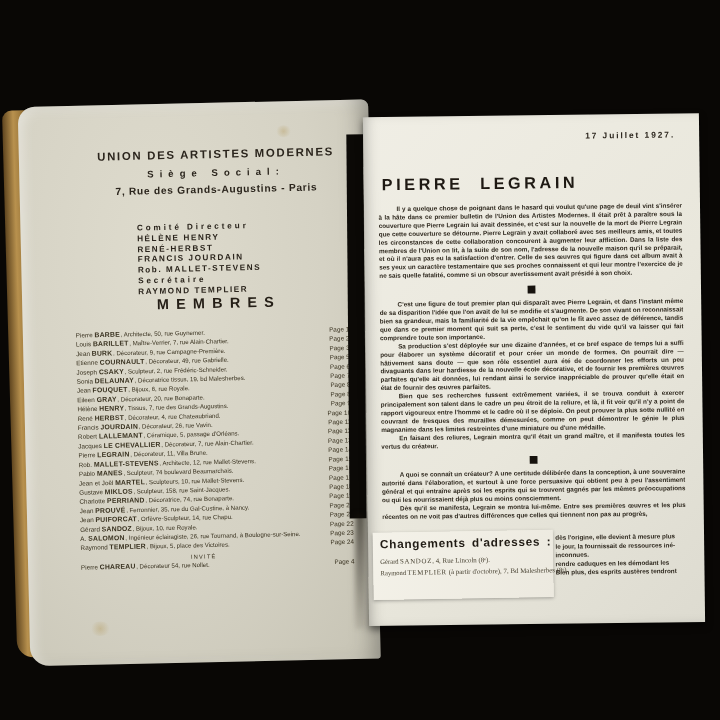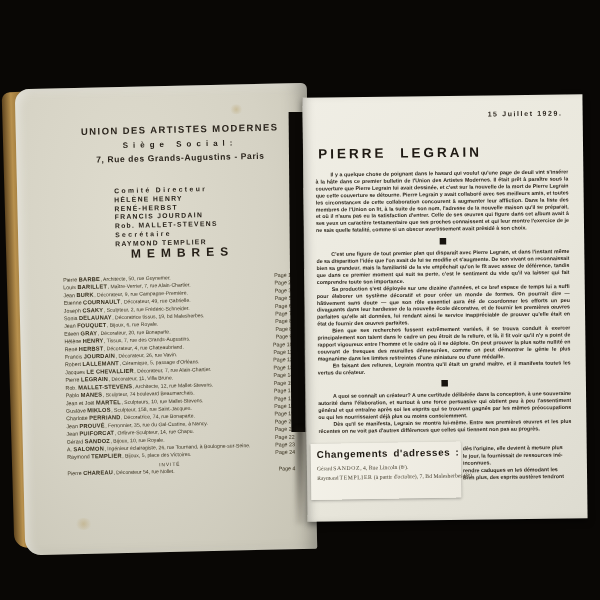--- a/index.html
+++ b/index.html
@@ -257,21 +257,21 @@
           <span class="m-details">, Décorateur 54, rue Nollet.</span>
           <span class="m-page">Page 4</span>
         </div>
     </div>
   </div>
 
   <div class="gutter"></div>
   <div class="crease"></div>
 
   <div class="right-page">
-    <div class="rp-date">15 Juillet 1929.</div>
+    <div class="rp-date">17 Juillet 1927.</div>
     <div class="rp-title">PIERRE LEGRAIN</div>
 
     <div class="rp-body">
       <p>Il y a quelque chose de poignant dans le hasard qui voulut qu'une page de deuil vint s'insérer à la hâte dans ce premier bulletin de l'Union des Artistes Modernes. Il était prêt à paraître sous la couverture que Pierre Legrain lui avait dessinée, et c'est sur la nouvelle de la mort de Pierre Legrain que cette couverture se détourne. Pierre Legrain y avait collaboré avec ses meilleurs amis, et toutes les circonstances de cette collaboration concourent à augmenter leur affliction. Dans la liste des membres de l'Union on lit, à la suite de son nom, l'adresse de la nouvelle maison qu'il se préparait, et où il n'aura pas eu la satisfaction d'entrer. Celle de ses œuvres qui figure dans cet album avait à ses yeux un caractère testamentaire que ses proches connaissent et qui leur montre l'exercice de je ne sais quelle fatalité, comme si un obscur avertissement avait présidé à son choix.</p>
       <div class="square"></div>
       <p>C'est une figure de tout premier plan qui disparaît avec Pierre Legrain, et dans l'instant même de sa disparition l'idée que l'on avait de lui se modifie et s'augmente. De son vivant on reconnaissait bien sa grandeur, mais la familiarité de la vie empêchait qu'on le fît avec assez de déférence, tandis que dans ce premier moment qui suit sa perte, c'est le sentiment du vide qu'il va laisser qui fait comprendre toute son importance.</p>
       <p>Sa production s'est déployée sur une dizaine d'années, et ce bref espace de temps lui a suffi pour élaborer un système décoratif et pour créer un monde de formes. On pourrait dire — hâtivement sans doute — que son rôle essentiel aura été de coordonner les efforts un peu divaguants dans leur hardiesse de la nouvelle école décorative, et de fournir les premières œuvres parfaites qu'elle ait données, lui rendant ainsi le service inappréciable de prouver qu'elle était en état de fournir des œuvres parfaites.</p>
       <p>Bien que ses recherches fussent extrêmement variées, il se trouva conduit à exercer principalement son talent dans le cadre un peu étroit de la reliure, et là, il fit voir qu'il n'y a point de rapport vigoureux entre l'homme et le cadre où il se déploie. On peut prouver la plus sotte nullité en couvrant de fresques des murailles démesurées, comme on peut démontrer le génie le plus magnanime dans les limites restreintes d'une miniature ou d'une médaille.</p>
       <p>En faisant des reliures, Legrain montra qu'il était un grand maître, et il manifesta toutes les vertus du créateur.</p>
       <div class="square"></div>

